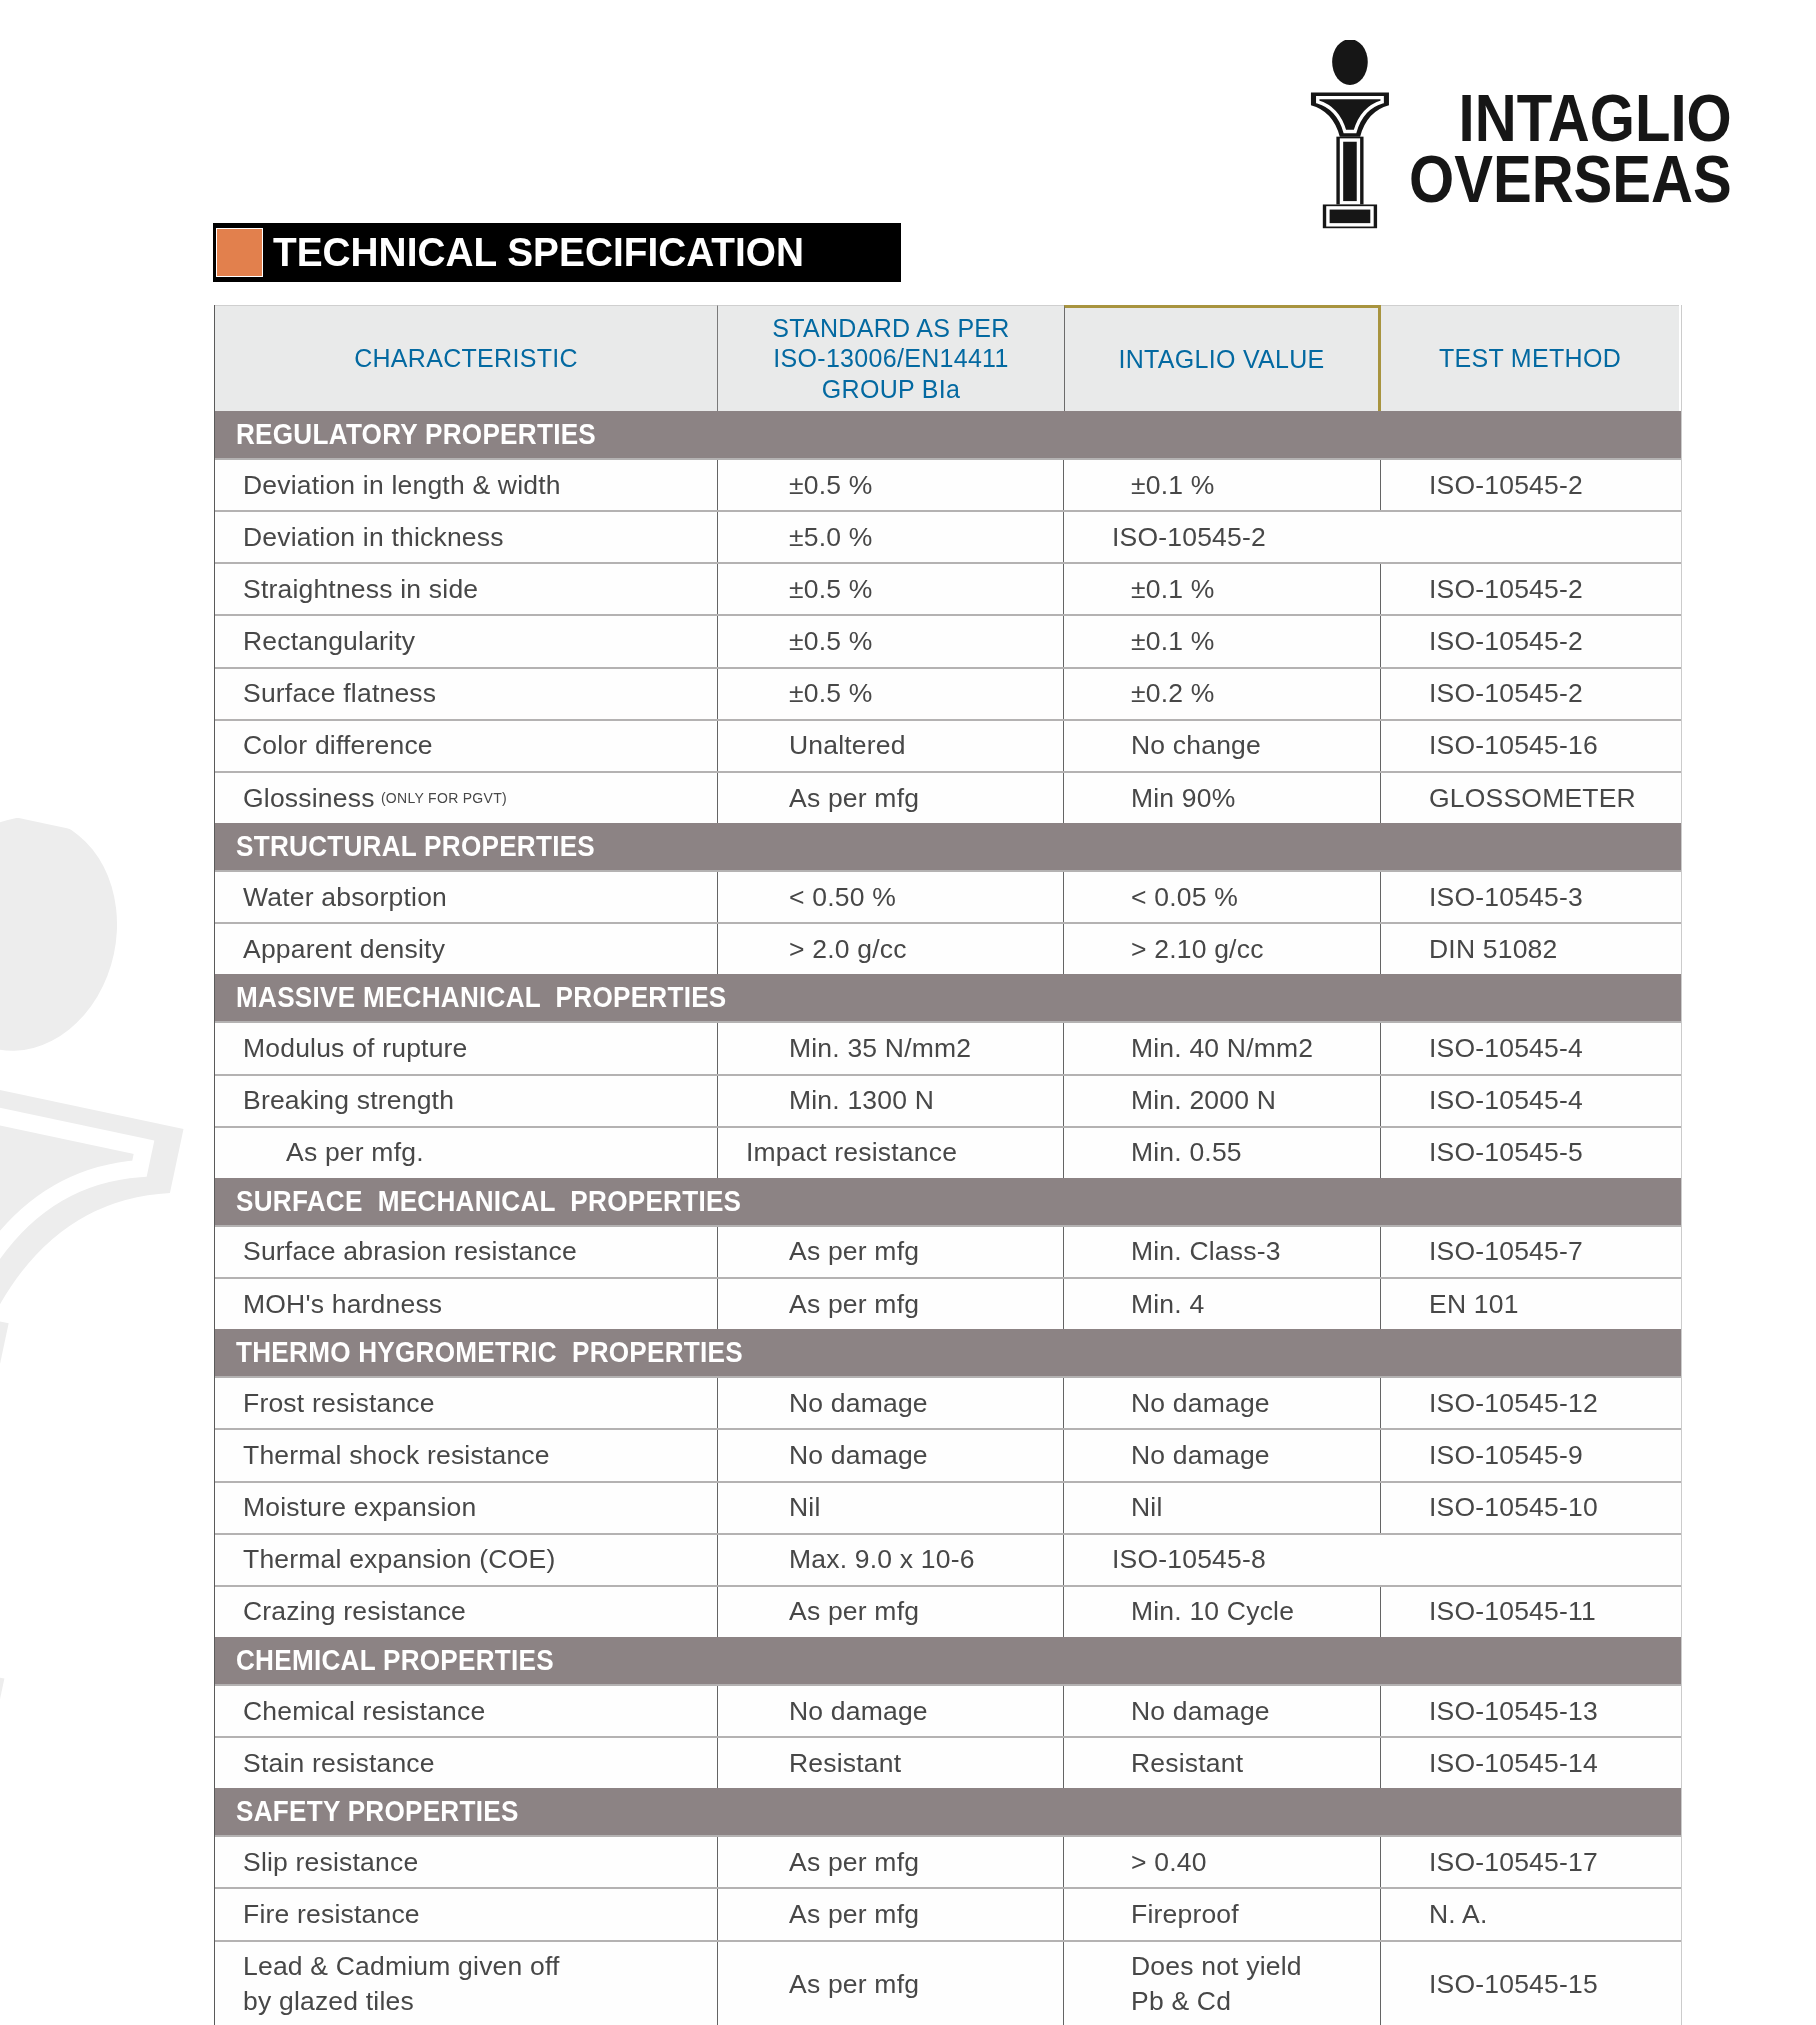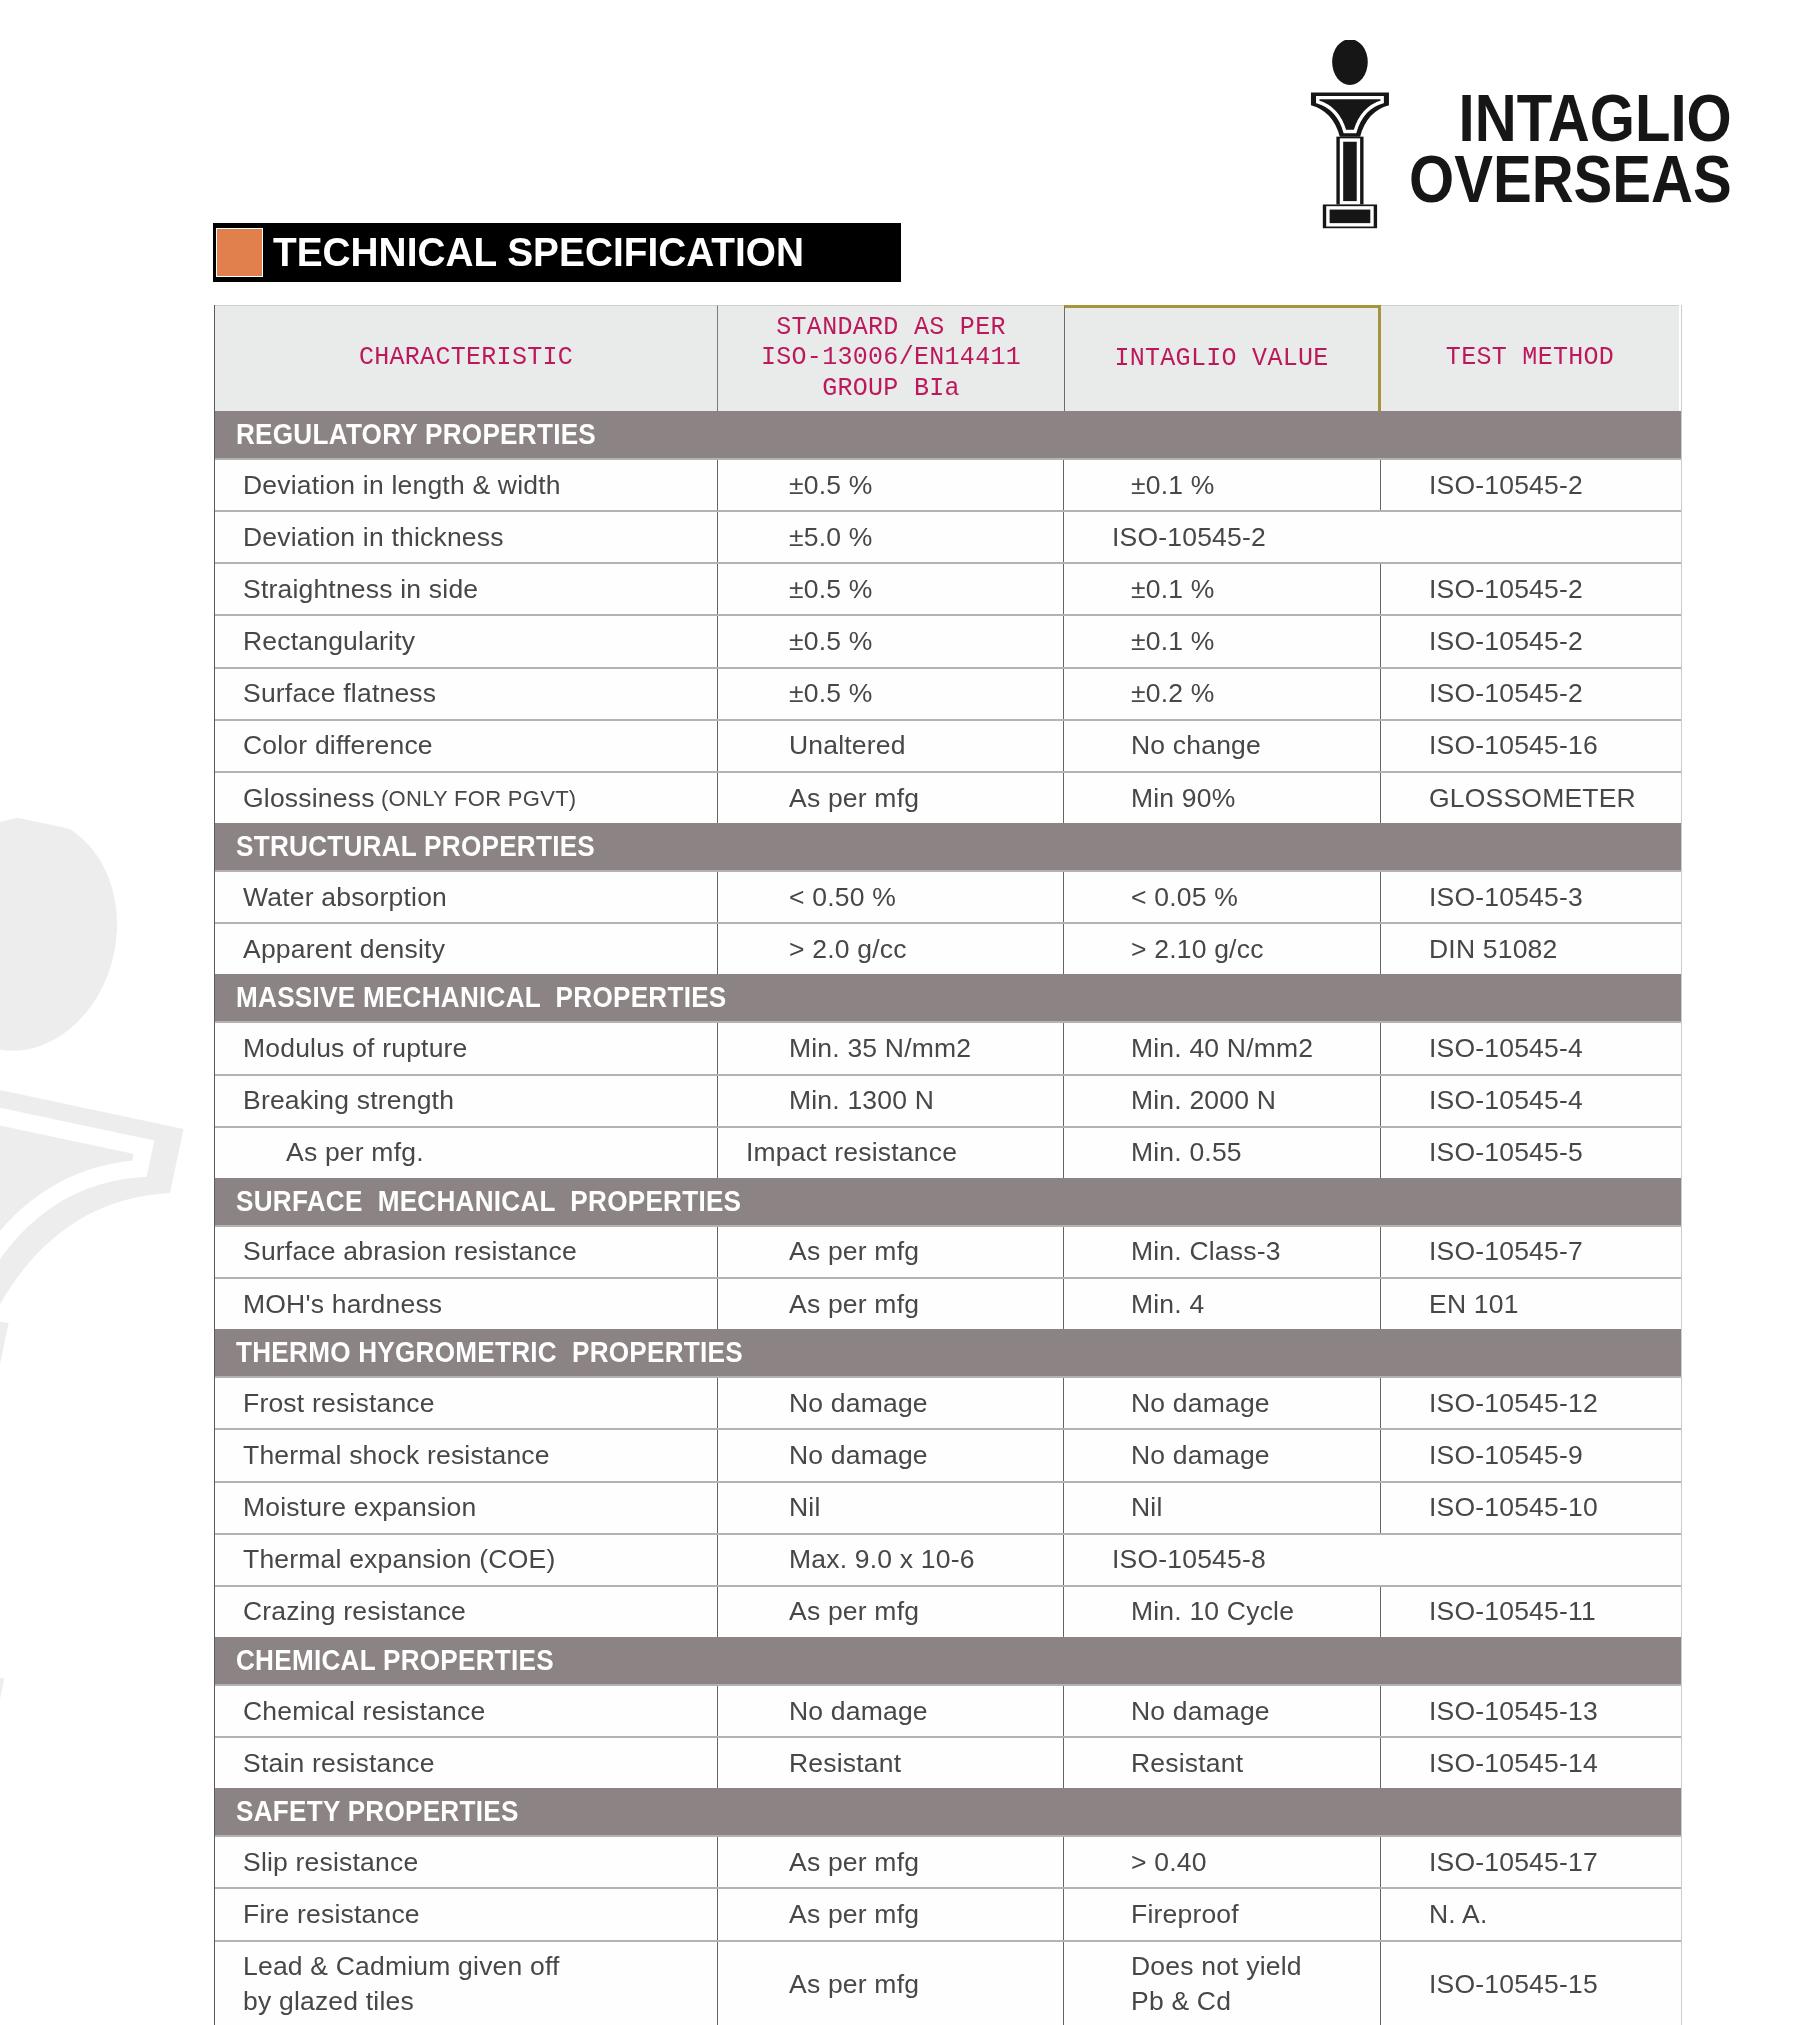--- a/index.html
+++ b/index.html
@@ -23,43 +23,43 @@
   .watermark{position:absolute;left:-183px;top:826px;width:479px;height:1198px;z-index:0;
              transform:rotate(12deg);transform-origin:center top;opacity:1;}
 
   
   .spec-table{position:absolute;left:214px;top:305px;width:1466px;z-index:1;
               border-left:1.9px solid #5a5a5a;border-right:1.3px solid #cccccc;border-bottom:4.4px solid #9e9c9c;}
   .grid{display:grid;grid-template-columns:503px 346px 317px 298px;}
 
   
   .thead .hcell{background:#E9EAEA;min-height:106px;display:flex;align-items:center;justify-content:center;
-                font-size:25px;color:#be185d;letter-spacing:0.3px;text-align:center;line-height:1.22;
-                border-top:1.9px solid #cfcfcf;box-sizing:border-box;font-family:Liberation Mono, monospace;}
+                font-size:25px;color:#0369a1;letter-spacing:0.3px;text-align:center;line-height:1.22;
+                border-top:1.9px solid #cfcfcf;box-sizing:border-box;}
   .thead .h1{border-right:1.3px solid #7a7a7a;}
   .thead .h2{white-space:pre-line;}
   .thead .h3{border-top:3.2px solid #A8943F;border-right:3.2px solid #A8943F;border-left:1.3px solid #6b6b6b;}
   .thead .h4{}
 
   
   .section-bar{background:#8C8384;height:47px;display:flex;align-items:center;padding-left:21.4px;box-sizing:border-box;}
   .section-bar span{color:#fff;font-weight:700;font-size:29px;letter-spacing:0.3px;white-space:pre;
                     transform:scaleX(0.9);transform-origin:left center;}
 
   
   .data-row{background:#fefefe;border-top:2.5px solid #b4b2b2;}
   .data-row:first-of-type{border-top:none;}
   .data-row .cell{min-height:49px;display:flex;align-items:center;box-sizing:border-box;
                   font-size:26.5px;color:#474747;letter-spacing:0.2px;line-height:1.32;padding:7.6px 6.3px 7.6px 0;}
   .data-row .cell span{white-space:pre-line;}
   .data-row .c1{padding-left:28px;border-right:1.3px solid #646464;}
   .data-row .c2{padding-left:71px;border-right:1.3px solid #646464;}
   .data-row .c3{padding-left:67px;border-right:1.3px solid #646464;}
   .data-row .c4{padding-left:48px;}
-  .note{font-size:22px;letter-spacing:0.3px;margin-left:6.3px;color:#474747;}
+  .note{font-size:14px;letter-spacing:0.3px;margin-left:6.3px;color:#474747;}
 </style>
 </head>
 <body>
 
 <div class="page">
 
   <svg class="watermark" viewBox="0 0 110 230" preserveAspectRatio="xMidYMin meet" aria-hidden="true">
     <ellipse cx="52" cy="26" rx="22" ry="27" fill="#ededed"></ellipse>
     <path d="M6 62 H98 V77 Q72 84 64 114 H40 Q32 84 6 77 Z" fill="#ededed"></path>
     <path d="M14 68 H90 V73 Q66 80 58 108 H46 Q38 80 14 73 Z" fill="none" stroke="#ffffff" stroke-width="4"></path>

